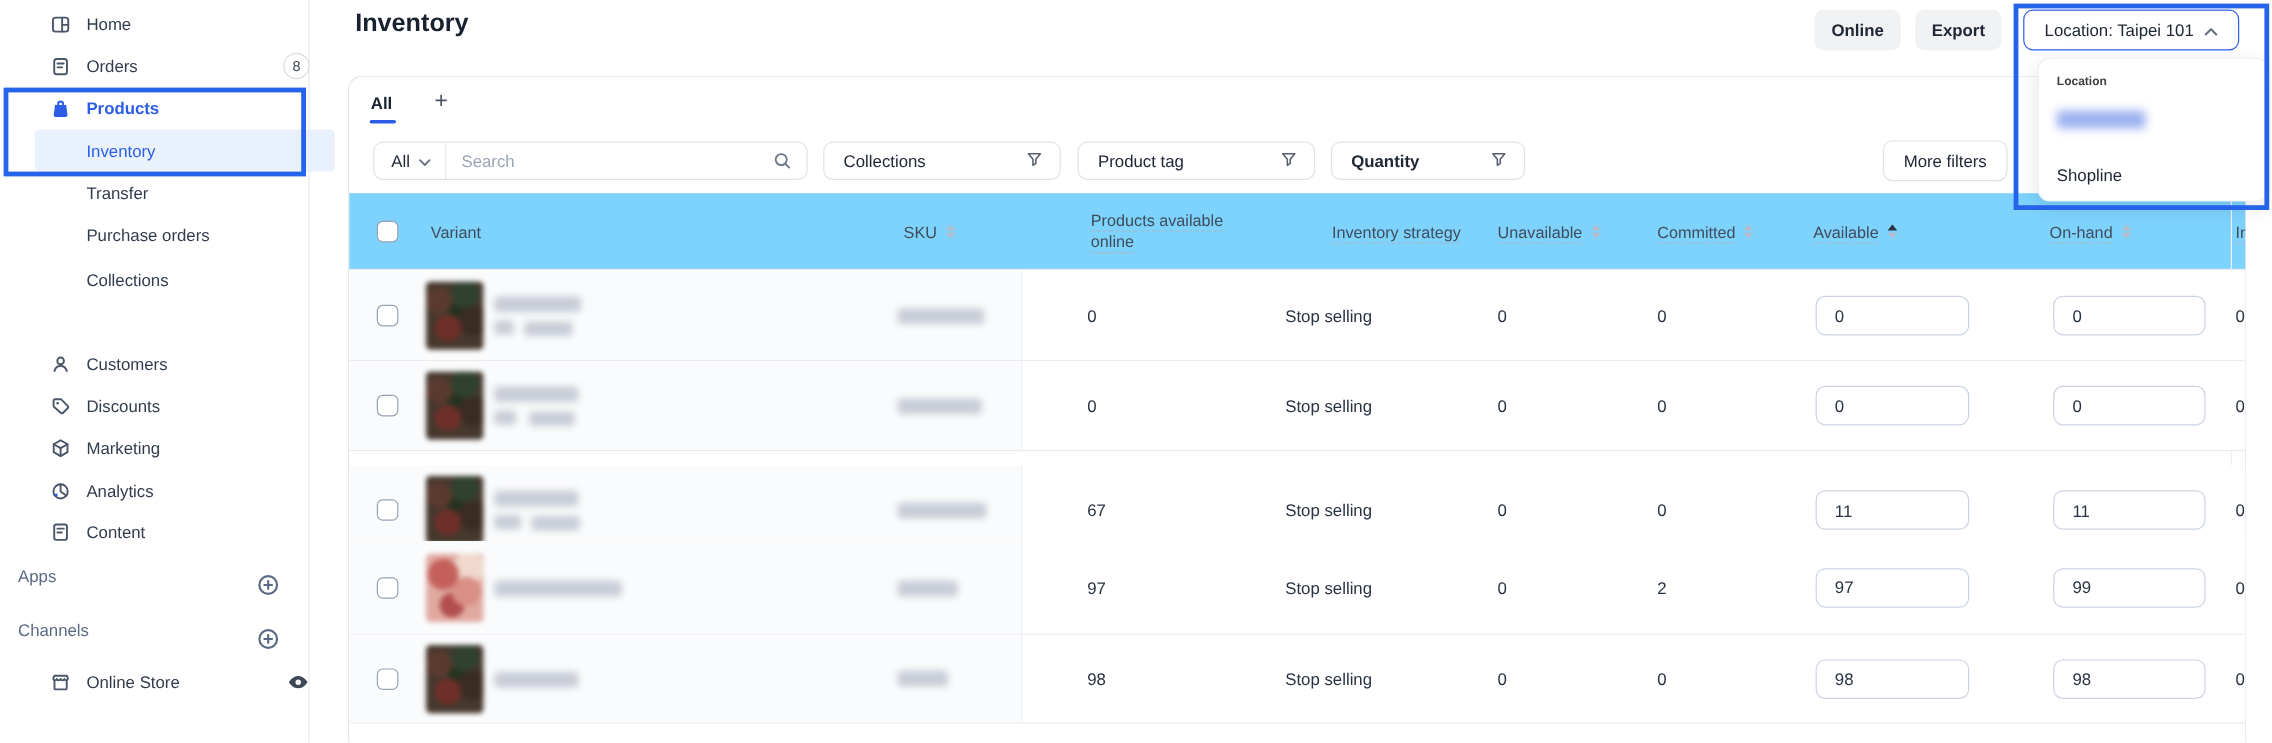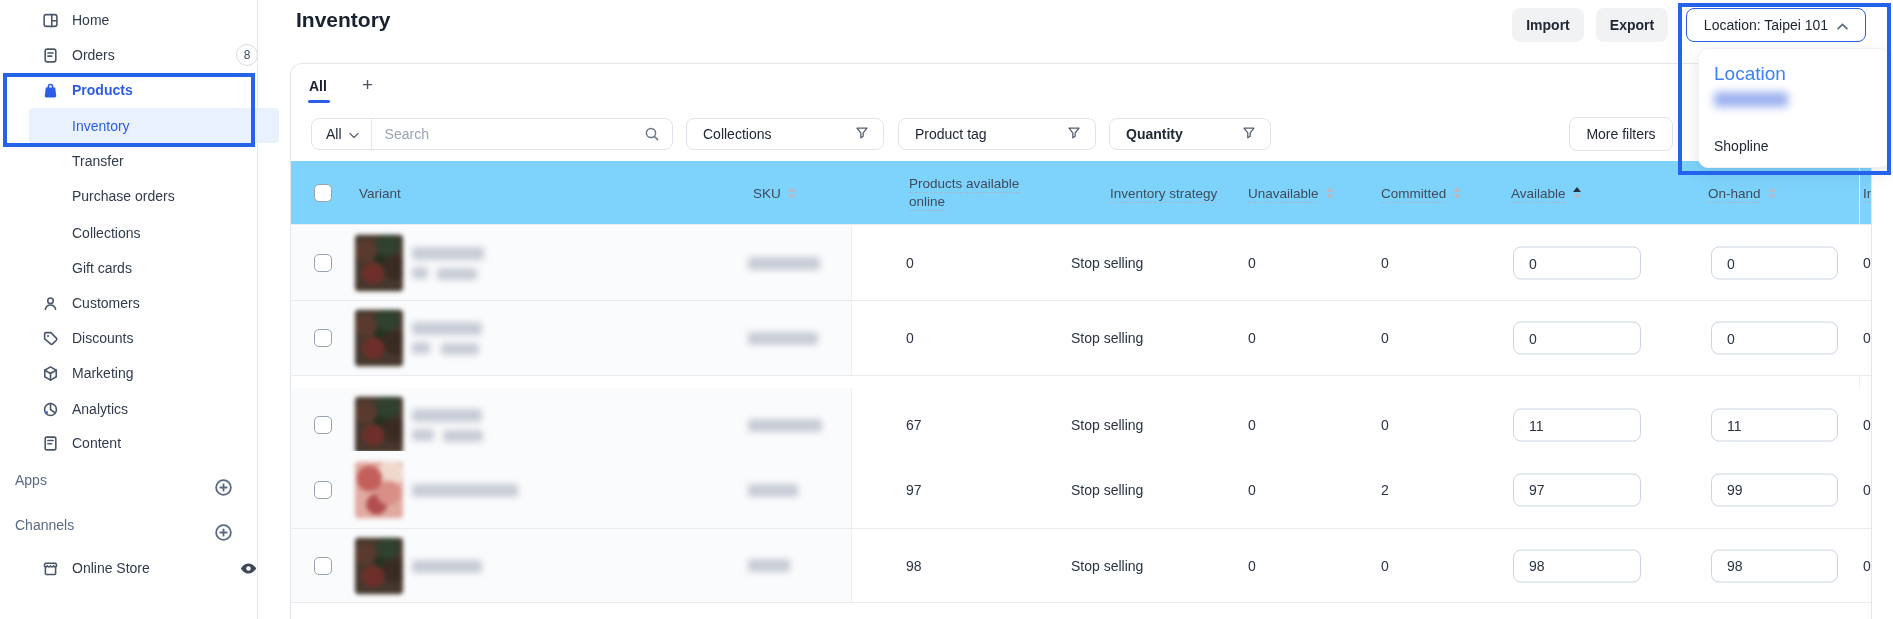--- a/index.html
+++ b/index.html
@@ -23,21 +23,21 @@
 
   
   #page-title { position:absolute; left:296px; top:8px; font-size:21px; font-weight:700; color:#18212f; }
   .hbtn { position:absolute; top:8px; height:34px; background:#f1f2f4; border:none; border-radius:8px; font-size:14px; font-weight:600; color:#202835; font-family:"Liberation Sans",sans-serif; cursor:pointer; }
   #btn-import { left:1512px; width:72px; }
   #btn-export { left:1596px; width:72px; }
   #btn-location { position:absolute; left:1686px; top:8px; width:180px; height:34px; background:#fff; border:1.5px solid #2c5de5; border-radius:8px; display:flex; align-items:center; justify-content:center; gap:9px; font-size:14px; color:#202835; cursor:pointer; z-index:45; }
 
   
   #loc-menu { position:absolute; left:1698px; top:48px; width:192px; height:120px; background:#fff; border:1px solid #eef0f4; border-radius:10px; box-shadow:0 6px 18px rgba(16,24,40,.10); z-index:45; }
-  #loc-menu .group { position:absolute; left:15px; top:14px; font-size:19px; color:#3b82f6; }
+  #loc-menu .group { position:absolute; left:15px; top:14px; font-size:10px; color:#404040;font-weight:bold; }
   #loc-menu .blur-opt { position:absolute; left:15px; top:43px; width:74px; height:15px; background:#7b97ea; border-radius:3px; filter:blur(4px); opacity:.75; }
   #loc-menu .opt { position:absolute; left:15px; top:83px; width:162px; height:28px; display:flex; align-items:center; font-size:14px; color:#202835; cursor:pointer; }
 
   
   #card { position:absolute; left:290px; top:63px; width:1582px; height:556px; background:#fff; border:1px solid #e4e7ec; border-bottom:none; border-radius:12px 12px 0 0; overflow:hidden; z-index:10; }
 
   
   #tab-all { position:absolute; left:18px; top:14px; font-size:14px; font-weight:600; color:#18212f; cursor:pointer; }
   #tab-underline { position:absolute; left:17px; top:36px; width:22px; height:3px; background:#2c5de5; border-radius:2px; }
   #tab-add { position:absolute; left:71px; top:10px; font-size:19px; font-weight:400; color:#4a5563; cursor:pointer; }
@@ -147,23 +147,20 @@
     </div>
 
     <div class="side-item sub" style="top:180px">
       <span class="si-label">Purchase orders</span>
     </div>
 
     <div class="side-item sub" style="top:217px">
       <span class="si-label">Collections</span>
     </div>
 
-    <div class="side-item sub" style="top:252px">
-      <span class="si-label">Gift cards</span>
-    </div>
 
     <div class="side-item" style="top:287px">
       <span class="si-icon">
         <svg width="17" height="17" viewBox="0 0 16 16">
             <g class="icon-stroke">
               <circle cx="8" cy="5.4" r="2.6"></circle>
               <path d="M3.2 13.4c.6-2.6 2.5-4 4.8-4s4.2 1.4 4.8 4"></path>
             </g>
           </svg>
       </span>
@@ -261,21 +258,21 @@
         <svg width="19" height="19" viewBox="0 0 16 16">
             <path d="M1.5 8s2.4-4.3 6.5-4.3S14.5 8 14.5 8s-2.4 4.3-6.5 4.3S1.5 8 1.5 8Z" fill="#3d4756"></path>
             <circle cx="8" cy="8" r="1.9" fill="#fff"></circle>
           </svg>
       </span>
     </div>
   </nav>
 
   <h1 id="page-title">Inventory</h1>
 
-  <button class="hbtn" id="btn-import">Import</button>
+  <button class="hbtn" id="btn-import">Online</button>
   <button class="hbtn" id="btn-export">Export</button>
 
   <div id="btn-location">
     <span>Location: Taipei 101</span>
     <span>
       <svg width="11" height="7" viewBox="0 0 10 6">
           <path d="M1 5 5 1 9 5" stroke="#66707f" stroke-width="1.6" fill="none" stroke-linecap="round" stroke-linejoin="round"></path>
         </svg>
     </span>
   </div>

